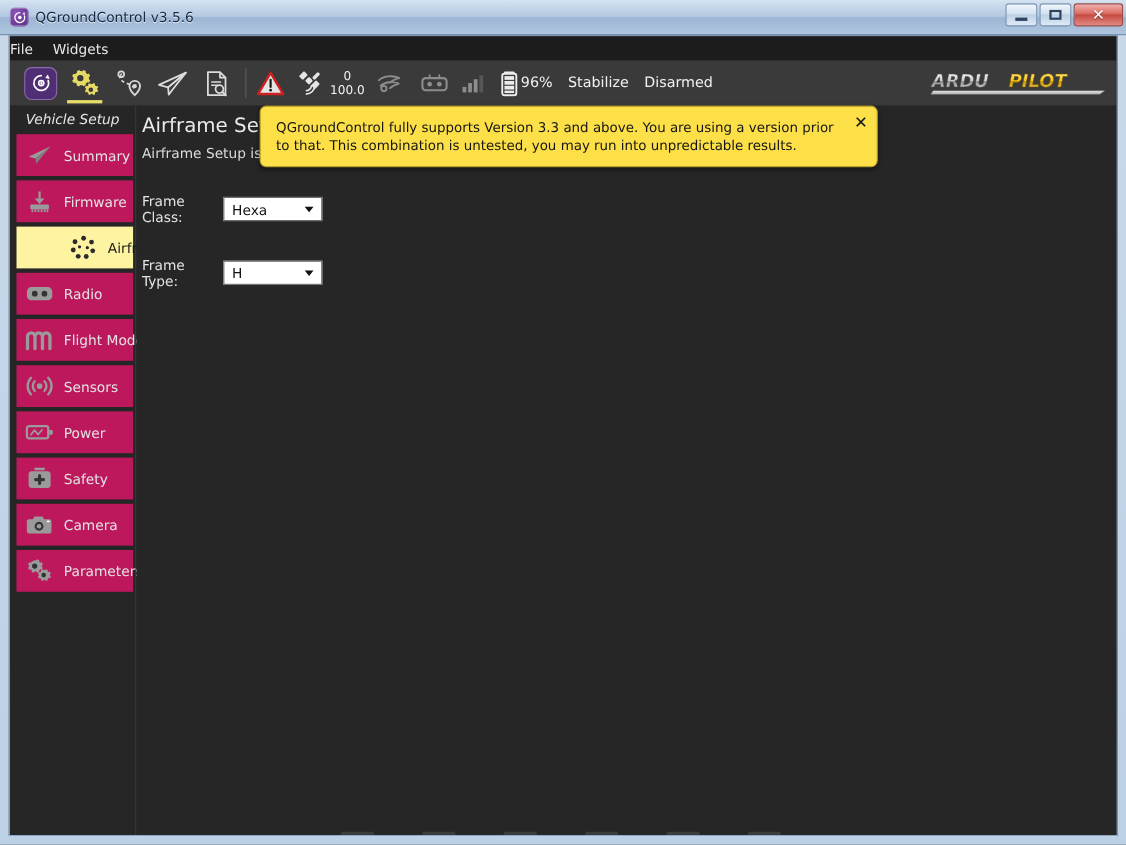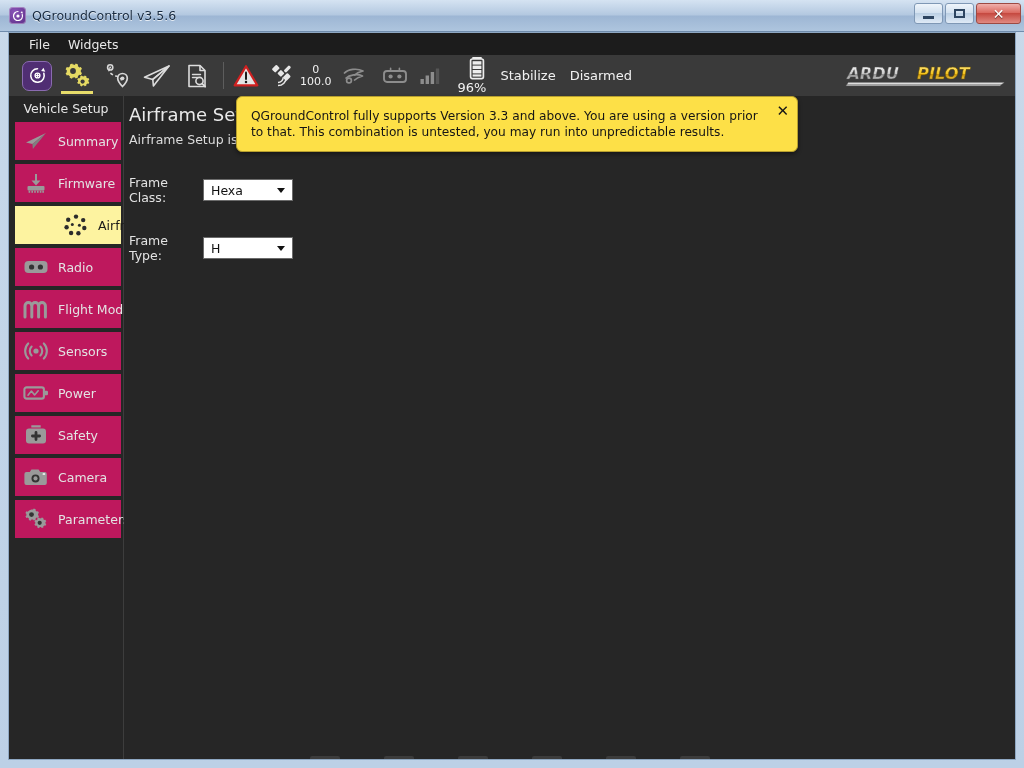--- a/index.html
+++ b/index.html
@@ -70,21 +70,21 @@
     background: #262626;
     border: 1px solid #8ea7c2;
     overflow: hidden;
   }
 
   
   #menubar {
     height: 22px; flex: 0 0 22px;
     background: #1c1c1c;
     display: flex; align-items: center;
-    padding-left: 20px; gap: 18px;
+    padding-left: 0; gap: 18px;
   }
   .menu-item { font-size: 12.5px; color: #e8e8e8; cursor: default; }
 
   
   #toolbar {
     height: 41px; flex: 0 0 41px;
     background: #3a3a3a;
     display: flex; align-items: center;
     padding-left: 8px;
     position: relative;
@@ -106,21 +106,21 @@
     content: ""; position: absolute;
     left: 4px; right: 4px; bottom: 2px; height: 3px;
     background: #e8dd6b;
   }
   .tb-ico { display: block; }
   .tb-sep {
     width: 1px; height: 27px; background: #5d5d5d;
     margin: 0 9px 0 6px;
   }
   #tb-status { display: flex; align-items: center; gap: 0; }
-  .st-item { display: flex; align-items: center; cursor: default; flex-direction: column; }
+  .st-item { display: flex; align-items: center; cursor: default; }
   #gps-nums {
     display: flex; flex-direction: column;
     align-items: center; justify-content: center;
     line-height: 1.05; margin-left: 1px; margin-right: 8px;
   }
   #gps-nums span { font-size: 11px; color: #f1f1f1; }
   #bat-pct { font-size: 13px; color: #f1f1f1; margin-left: 3px; margin-right: 14px; }
   .st-text { font-size: 13px; color: #f1f1f1; margin-right: 14px; white-space: nowrap; }
   #ardupilot-logo {
     position: absolute; right: 8px; top: 50%;
@@ -132,21 +132,21 @@
   #body { flex: 1 1 auto; display: flex; min-height: 0; position: relative; }
 
   #sidebar {
     width: 115px; flex: 0 0 115px;
     background: #262626;
     border-right: 1px solid #3d3d3d;
     padding-top: 2px;
   }
   #sidebar-title {
     height: 20px; display: flex; align-items: center; justify-content: center;
-    font-size: 12.5px; color: #e5e5e5; margin-bottom: 4px;
+    font-size: 12.5px; color: #e5e5e5; margin-bottom: 4px; font-style: italic;
   }
   .side-item {
     height: 38px; margin: 0 2px 4px 6px;
     background: #be185d;
     display: flex; align-items: center;
     padding-left: 8px; gap: 9px;
     cursor: default;
   }
   .side-item.selected { background: #fdf3a0; padding-left: 48px; }
   .side-item .s-ico { width: 26px; height: 26px; flex: 0 0 26px;

